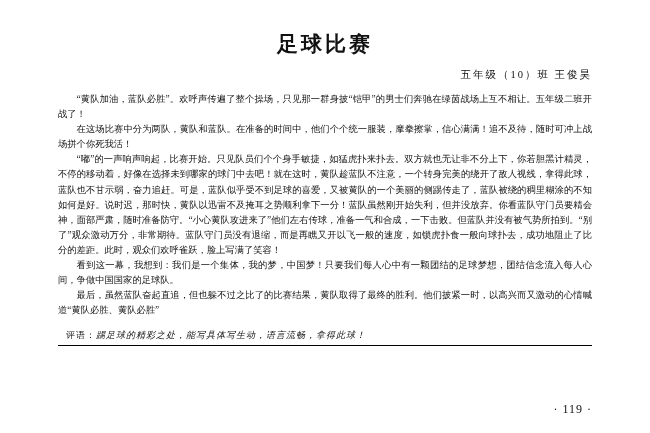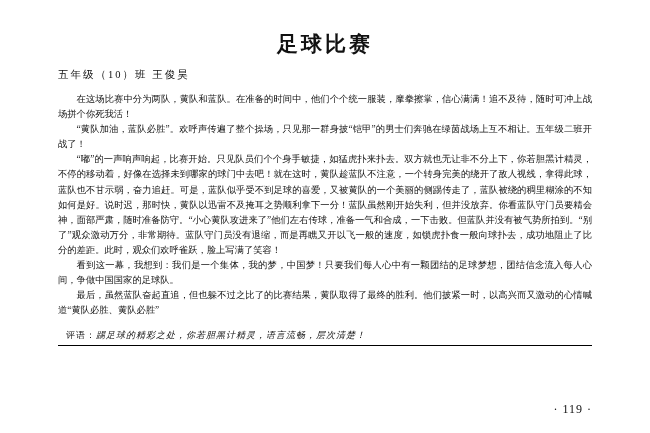--- a/index.html
+++ b/index.html
@@ -23,21 +23,21 @@
   }
   .title {
     text-align: center;
     font-size: 21px;
     font-weight: bold;
     letter-spacing: 3px;
     margin: 16px 0 10px 0;
     font-family: "Liberation Sans", sans-serif;
   }
   .byline {
-    text-align: left;
+    text-align: right;
     font-size: 10.5px;
     letter-spacing: 2px;
     margin: 0 0 10px 0;
   }
   .body-text {
     font-size: 9.3px;
     line-height: 15.1px;
     text-align: justify;
     text-justify: inter-ideograph;
   }
@@ -72,26 +72,26 @@
 </head>
 <body>
 
 <div class="page">
 
   <h1 class="title">足球比赛</h1>
 
   <div class="byline">五年级（10）班  王俊昊</div>
 
   <div class="body-text">
+    <p>“黄队加油，蓝队必胜”。欢呼声传遍了整个操场，只见那一群身披“铠甲”的男士们奔驰在绿茵战场上互不相让。五年级二班开战了！</p>
     <p>在这场比赛中分为两队，黄队和蓝队。在准备的时间中，他们个个统一服装，摩拳擦掌，信心满满！追不及待，随时可冲上战场拼个你死我活！</p>
-    <p>“黄队加油，蓝队必胜”。欢呼声传遍了整个操场，只见那一群身披“铠甲”的男士们奔驰在绿茵战场上互不相让。五年级二班开战了！</p>
     <p>“嘟”的一声响声响起，比赛开始。只见队员们个个身手敏捷，如猛虎扑来扑去。双方就也无让非不分上下，你若胆黑计精灵，不停的移动着，好像在选择未到哪家的球门中去吧！就在这时，黄队趁蓝队不注意，一个转身完美的绕开了敌人视线，拿得此球，蓝队也不甘示弱，奋力追赶。可是，蓝队似乎受不到足球的喜爱，又被黄队的一个美丽的侧踢传走了，蓝队被绕的稠里糊涂的不知如何是好。说时迟，那时快，黄队以迅雷不及掩耳之势顺利拿下一分！蓝队虽然刚开始失利，但并没放弃。你看蓝队守门员要精会神，面部严肃，随时准备防守。“小心黄队攻进来了”他们左右传球，准备一气和合成，一下击败。但蓝队并没有被气势所拍到。“别了”观众激动万分，非常期待。蓝队守门员没有退缩，而是再瞧又开以飞一般的速度，如锁虎扑食一般向球扑去，成功地阻止了比分的差距。此时，观众们欢呼雀跃，脸上写满了笑容！</p>
     <p>看到这一幕，我想到：我们是一个集体，我的梦，中国梦！只要我们每人心中有一颗团结的足球梦想，团结信念流入每人心间，争做中国国家的足球队。</p>
     <p>最后，虽然蓝队奋起直追，但也躲不过之比了的比赛结果，黄队取得了最终的胜利。他们披紧一时，以高兴而又激动的心情喊道“黄队必胜、黄队必胜”</p>
   </div>
 
   <div class="comment">
-    <span class="label">评语：</span><span>踢足球的精彩之处，你若胆黑计精灵，语言流畅，层次清楚！</span>
+    <span class="label">评语：</span><span>踢足球的精彩之处，能写具体写生动，语言流畅，拿得此球！</span>
   </div>
   <hr class="rule">
 
   <div class="page-number">· 119 ·</div>
 </div>
 
 </body></html>

